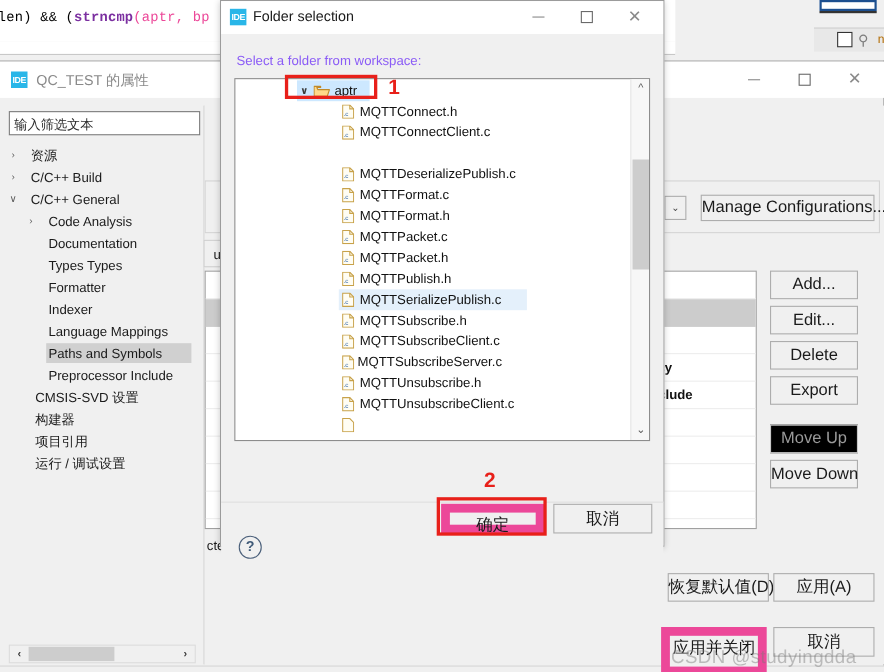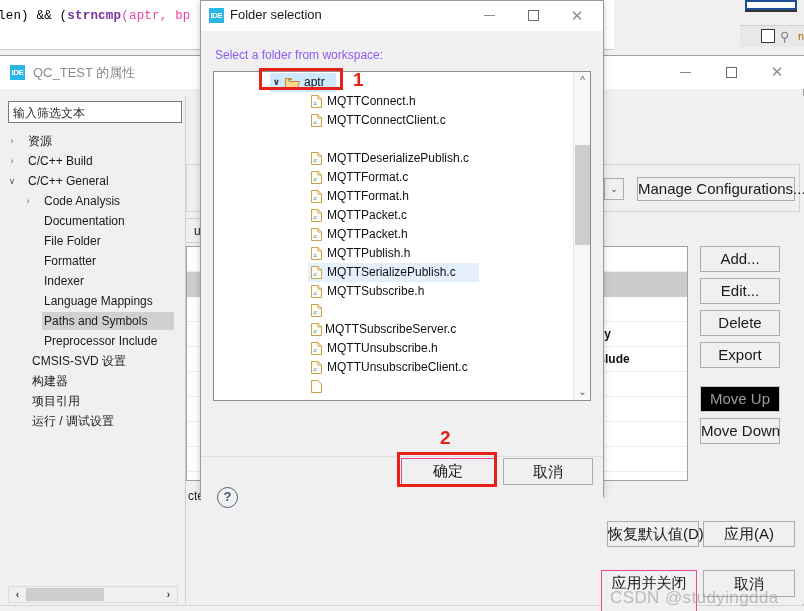--- a/index.html
+++ b/index.html
@@ -135,21 +135,21 @@
   .props-footer {
     position:absolute; left:0; top:549px; width:804px; height:62px;
     background:#f0f0f0; border-top:1px solid #d6d6d6;
   }
 
   .btn {
     position:absolute; background:#f0f0f0; border:1px solid #adadad;
     font-size:15px; color:#1a1a1a; text-align:center; white-space:nowrap;
   }
   .btn.disabled { color:#9a9a9a; background:#000000; border-color:#c8c8c8; }
-  .btn.primary { border:1px solid #ec4899; }
+  .btn.primary { border:8px solid #ec4899; }
 
   .right-area {
     position:absolute; left:186px; top:40px; width:618px; height:508px;
     background:#f0f0f0;
   }
   .cfg-box {
     position:absolute; left:0px; top:68px; width:614px; height:48px;
     border:1px solid #d4d4d4; background:#f0f0f0;
   }
   .cfg-combo-arrow {
@@ -317,21 +317,21 @@
         <span class="lbl" style="left: 28px;">C/C++ General</span>
       </div>
       <div class="tree-row" style="top: 60px;">
         <span class="arrow" style="left: 22px;">›</span>
         <span class="lbl" style="left: 44px;">Code Analysis</span>
       </div>
       <div class="tree-row" style="top: 80px;">
         <span class="lbl" style="left: 44px;">Documentation</span>
       </div>
       <div class="tree-row" style="top: 100px;">
-        <span class="lbl" style="left: 44px;">File Folder</span>
+        <span class="lbl" style="left: 44px;">Types Types</span>
       </div>
       <div class="tree-row" style="top: 120px;">
         <span class="lbl" style="left: 44px;">Formatter</span>
       </div>
       <div class="tree-row" style="top: 140px;">
         <span class="lbl" style="left: 44px;">Indexer</span>
       </div>
       <div class="tree-row" style="top: 160px;">
         <span class="lbl" style="left: 44px;">Language Mappings</span>
       </div>
@@ -528,20 +528,21 @@
                 <text x="1.4" y="10.2" font-family="Liberation Sans, sans-serif" font-size="5.6" fill="#2c63a8">.c</text>
               </svg></span>
             <span class="txt" style="left: 113px;">MQTTSubscribe.h</span>
           </div>
           <div class="fd-item" style="top: 229px;">
             <span class="ico-file" style="left: 97px;"><svg width="11" height="13" viewBox="0 0 11 13">
                 <path d="M0.5 0.5 L7 0.5 L10.5 4 L10.5 12.5 L0.5 12.5 Z" fill="#fffdf3" stroke="#c8a24a" stroke-width="1"></path>
                 <path d="M7 0.5 L7 4 L10.5 4" fill="none" stroke="#c8a24a" stroke-width="1"></path>
                 <text x="1.4" y="10.2" font-family="Liberation Sans, sans-serif" font-size="5.6" fill="#2c63a8">.c</text>
               </svg></span>
+            <span class="txt" style="left: 113px;">MQTTSubscribeClient.c</span>
           </div>
           <div class="fd-item" style="top: 248px;">
             <span class="ico-file" style="left: 97px;"><svg width="11" height="13" viewBox="0 0 11 13">
                 <path d="M0.5 0.5 L7 0.5 L10.5 4 L10.5 12.5 L0.5 12.5 Z" fill="#fffdf3" stroke="#c8a24a" stroke-width="1"></path>
                 <path d="M7 0.5 L7 4 L10.5 4" fill="none" stroke="#c8a24a" stroke-width="1"></path>
                 <text x="1.4" y="10.2" font-family="Liberation Sans, sans-serif" font-size="5.6" fill="#2c63a8">.c</text>
               </svg></span>
             <span class="txt" style="left: 111px;">MQTTSubscribeServer.c</span>
           </div>
           <div class="fd-item" style="top: 267px;">

